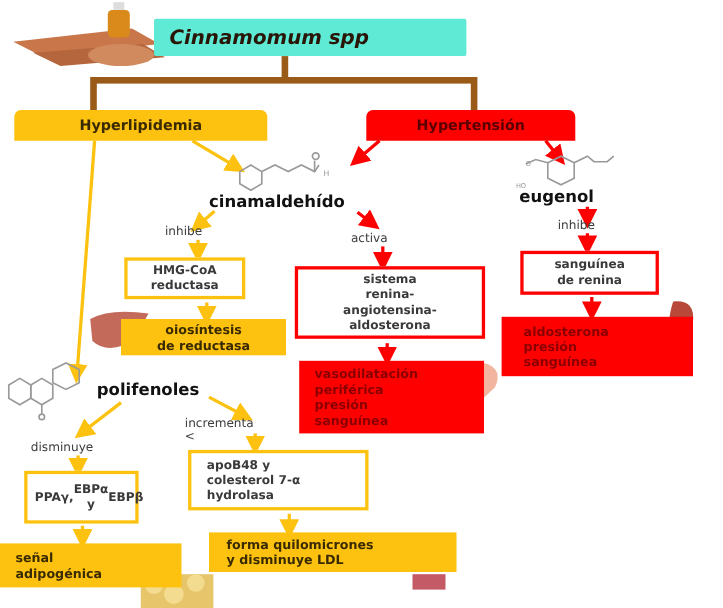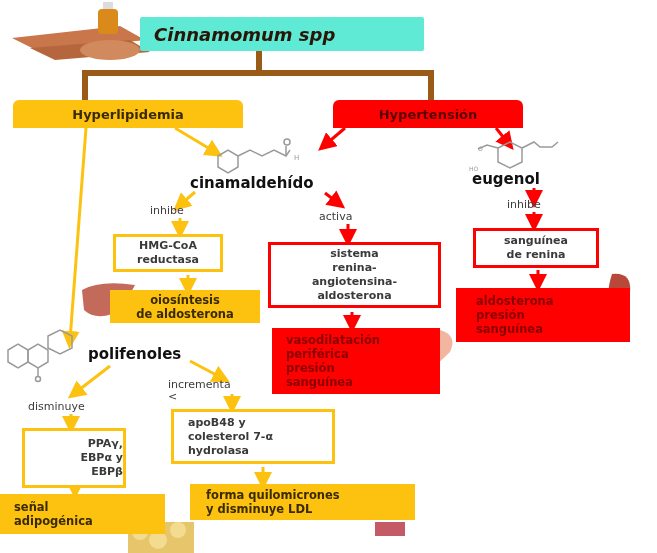--- a/index.html
+++ b/index.html
@@ -152,35 +152,35 @@
   <div>renina-</div>
   <div>angiotensina-</div>
   <div>aldosterona</div>
 </div>
 
 <div class="abs outline-box ob-red" style="left:473px; top:228px; width:126px; height:40px; flex-direction:column;">
   <div>sanguínea</div>
   <div>de renina</div>
 </div>
 
-<div class="abs outline-box ob-yellow" style="left:22px; top:428px; width:104px; height:60px; flex-direction:column; align-items:flex-end; padding-left:14px;">
+<div class="abs outline-box ob-yellow" style="left:22px; top:428px; width:104px; height:48px; align-items:center; padding-left:14px;">
   <div>PPAγ,</div>
   <div>EBPα y</div>
   <div>EBPβ</div>
 </div>
 
 <div class="abs outline-box ob-yellow" style="left:171px; top:409px; width:164px; height:55px; flex-direction:column; align-items:flex-start; padding-left:14px;">
   <div>apoB48 y</div>
   <div>colesterol 7-α</div>
   <div>hydrolasa</div>
 </div>
 
 <div class="abs fill-box fb-yellow" style="left:110px; top:290px; width:150px; height:33px; flex-direction:column; justify-content:center;text-align:center;">
   <div>oiosíntesis</div>
-  <div>de aldosterona</div>
+  <div>de reductasa</div>
 </div>
 
 <div class="abs fill-box fb-red" style="left:272px; top:328px; width:168px; height:66px; flex-direction:column; align-items:flex-start; justify-content:center; padding-left:14px;">
   <div>vasodilatación</div>
   <div>periférica</div>
   <div>presión</div>
   <div>sanguínea</div>
 </div>
 
 <div class="abs fill-box fb-red" style="left:456px; top:288px; width:174px; height:54px; flex-direction:column; align-items:flex-start; justify-content:center; padding-left:20px;">

